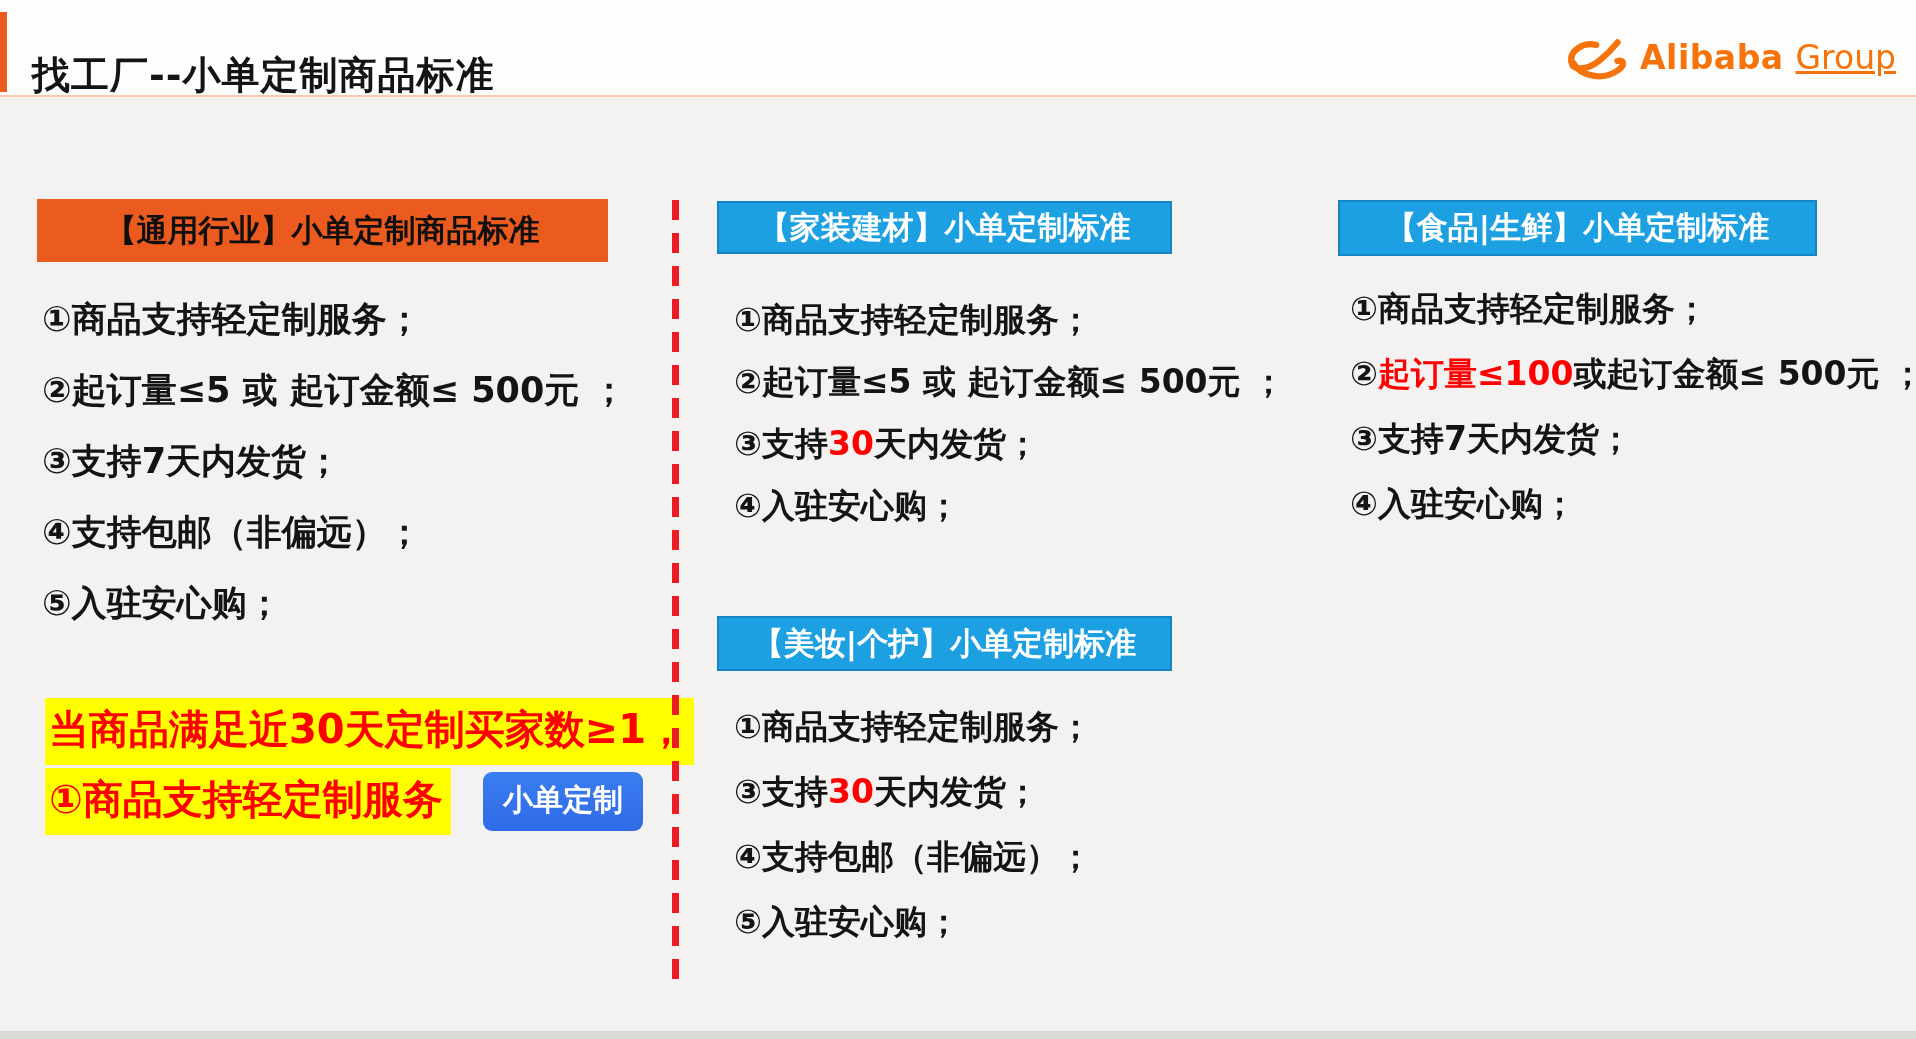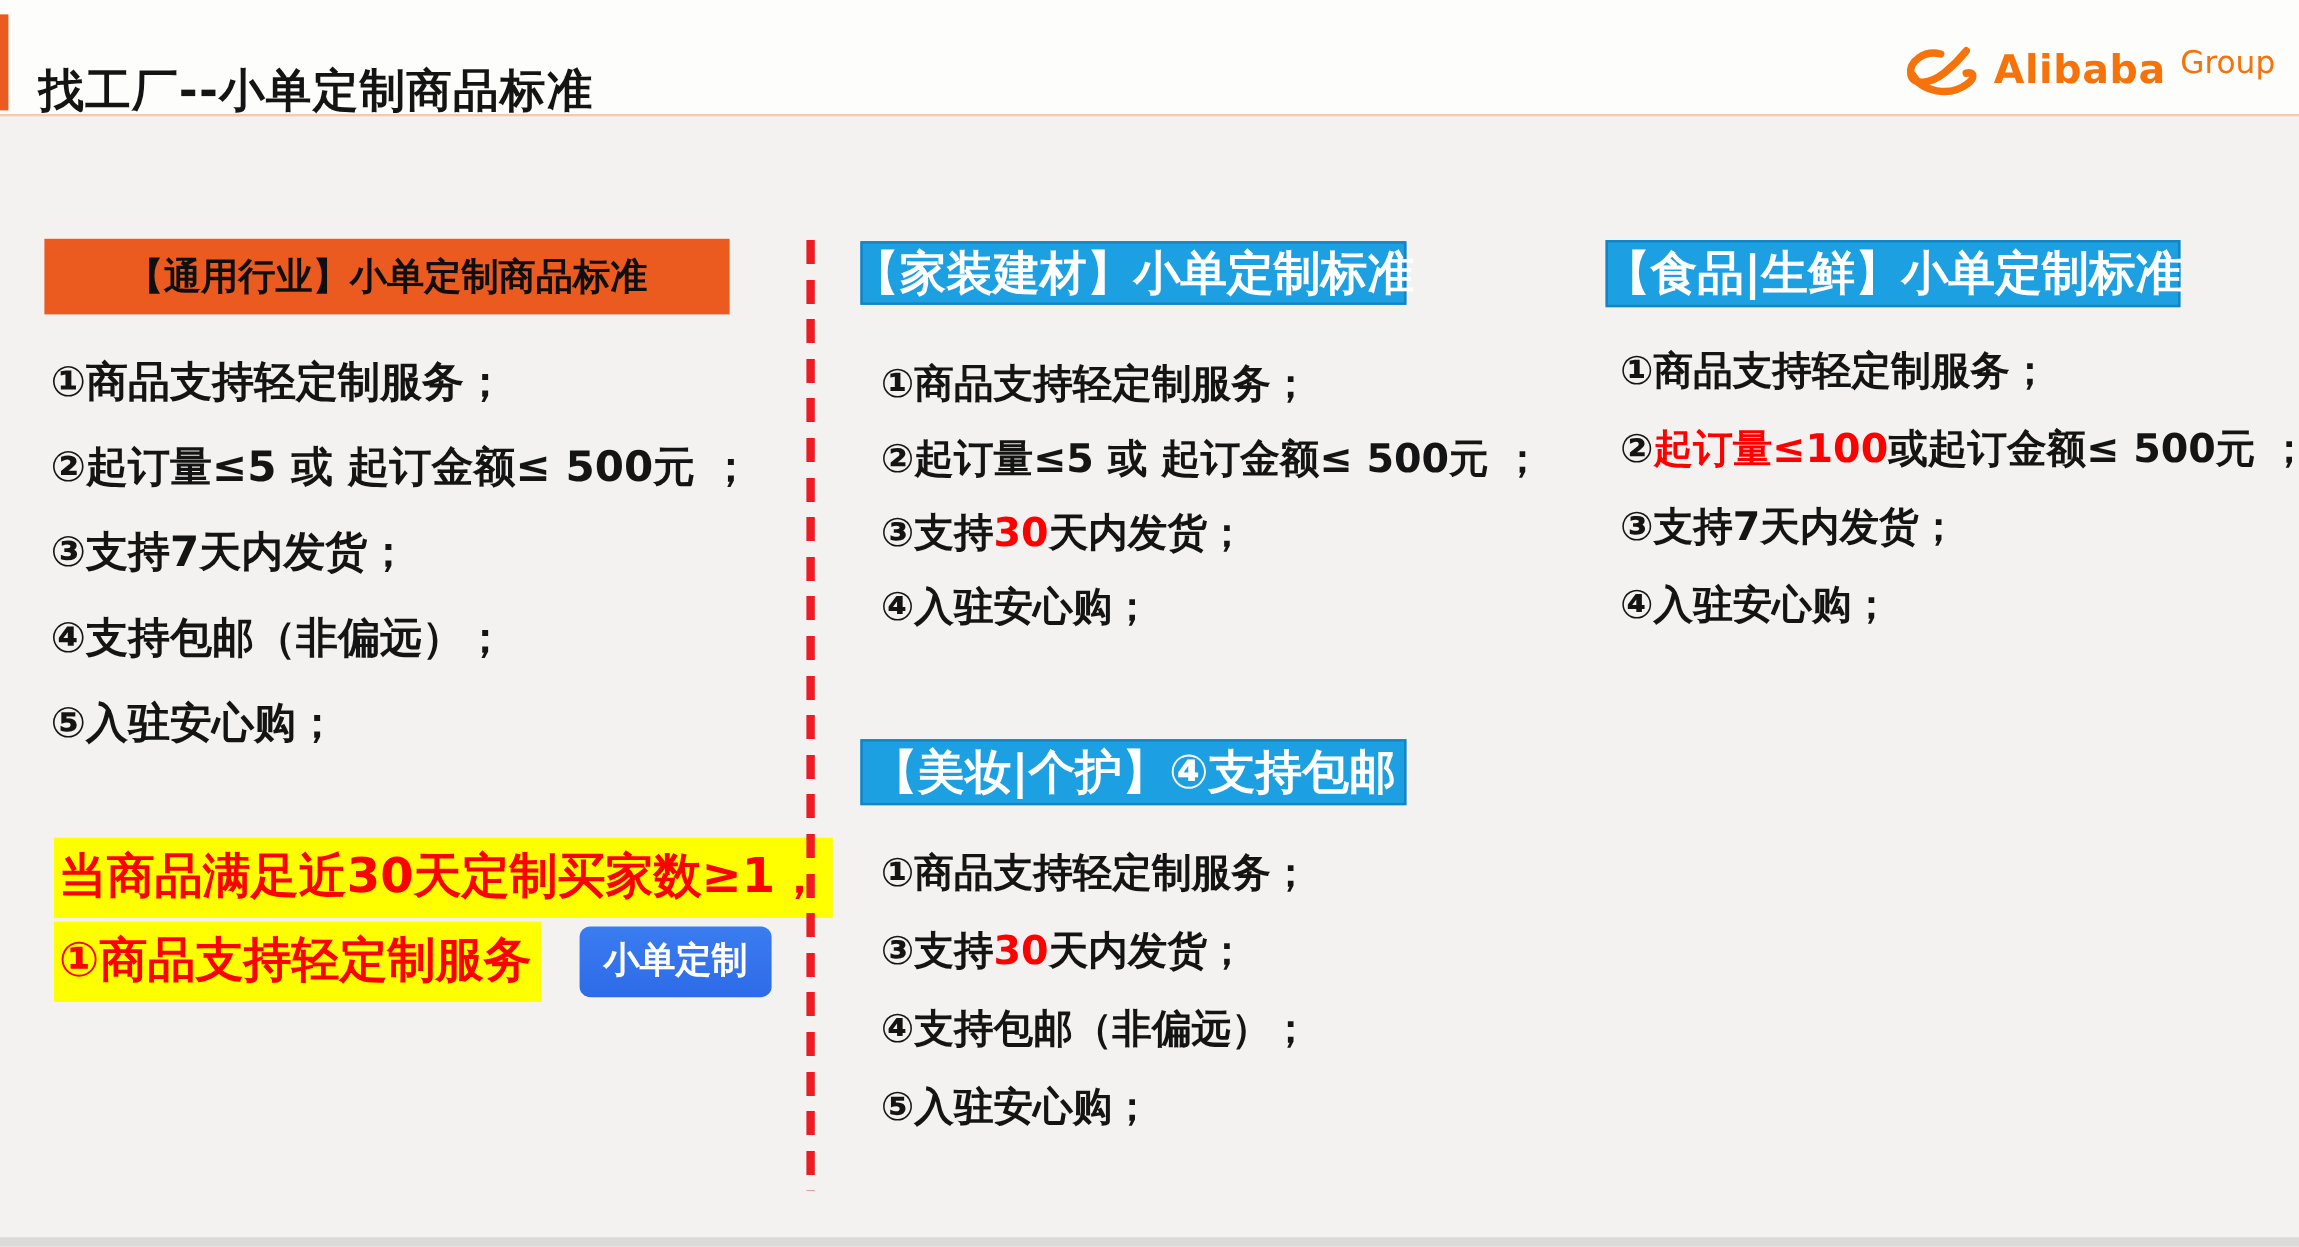--- a/index.html
+++ b/index.html
@@ -37,35 +37,35 @@
     font-size:38px;font-weight:700;letter-spacing:1px;color:var(--ink);
     white-space:nowrap;
     margin-top:20px;
   }
   .logo{
     position:absolute;right:20px;top:38px;
     display:flex;align-items:flex-start;gap:10px;
   }
   .logo .mark{width:64px;height:46px;}
   .logo .brand{font-size:33px;font-weight:700;color:var(--logo_orange);letter-spacing:.5px;}
-  .logo .suffix{font-size:26px;font-weight:400;color:var(--logo_orange);margin-left:2px;}
+  .logo .suffix{font-size:33px;font-weight:400;color:var(--logo_orange);margin-left:2px;text-decoration:underline;}
 
   
   .col-header{
     position:absolute;display:flex;align-items:center;justify-content:center;
     font-weight:700;white-space:nowrap;
   }
   .col-header.orange{
     left:37px;top:199px;width:571px;height:63px;
     background:var(--accent_orange);color:#0F0F0F;font-size:31px;
   }
   .col-header.blue{
     background:var(--header_blue);
     border:2px solid var(--header_blue_border);
-    color:#FFFFFF;font-size:39px;
+    color:#FFFFFF;font-size:31px;
   }
   #hdr-home{left:717px;top:201px;width:455px;height:53px;}
   #hdr-beauty{left:717px;top:616px;width:455px;height:55px;}
   #hdr-food{left:1338px;top:200px;width:479px;height:56px;}
 
   
   .list{position:absolute;white-space:nowrap;font-weight:700;}
   .list .item{display:block;}
   .list .item .red{color:var(--highlight_red);}
   #list-general{left:42px;top:284px;font-size:35px;}
@@ -140,21 +140,21 @@
 <div class="divider"></div>
 
 <div class="col-header blue" id="hdr-home">【家装建材】小单定制标准</div>
 <div class="list" id="list-home">
     <div class="item"><span>①商品支持轻定制服务；</span></div>
     <div class="item"><span>②起订量≤5 或 起订金额≤ 500元 ；</span></div>
     <div class="item"><span>③支持</span><span class="red">30</span><span>天内发货；</span></div>
     <div class="item"><span>④入驻安心购；</span></div>
   </div>
 
-<div class="col-header blue" id="hdr-beauty">【美妆|个护】④支持包邮</div>
+<div class="col-header blue" id="hdr-beauty">【美妆|个护】小单定制标准</div>
 <div class="list" id="list-beauty">
     <div class="item"><span>①商品支持轻定制服务；</span></div>
     <div class="item"><span>③支持</span><span class="red">30</span><span>天内发货；</span></div>
     <div class="item"><span>④支持包邮（非偏远）；</span></div>
     <div class="item"><span>⑤入驻安心购；</span></div>
   </div>
 
 <div class="col-header blue" id="hdr-food">【食品|生鲜】小单定制标准</div>
 <div class="list" id="list-food">
     <div class="item"><span>①商品支持轻定制服务；</span></div>

